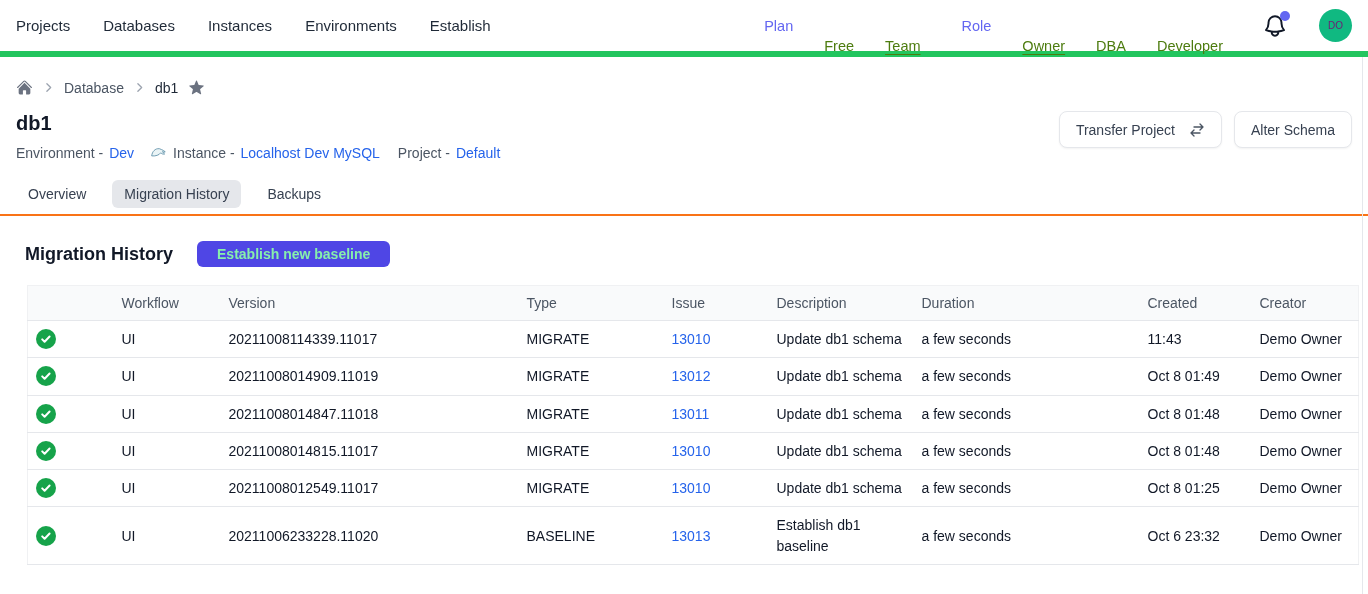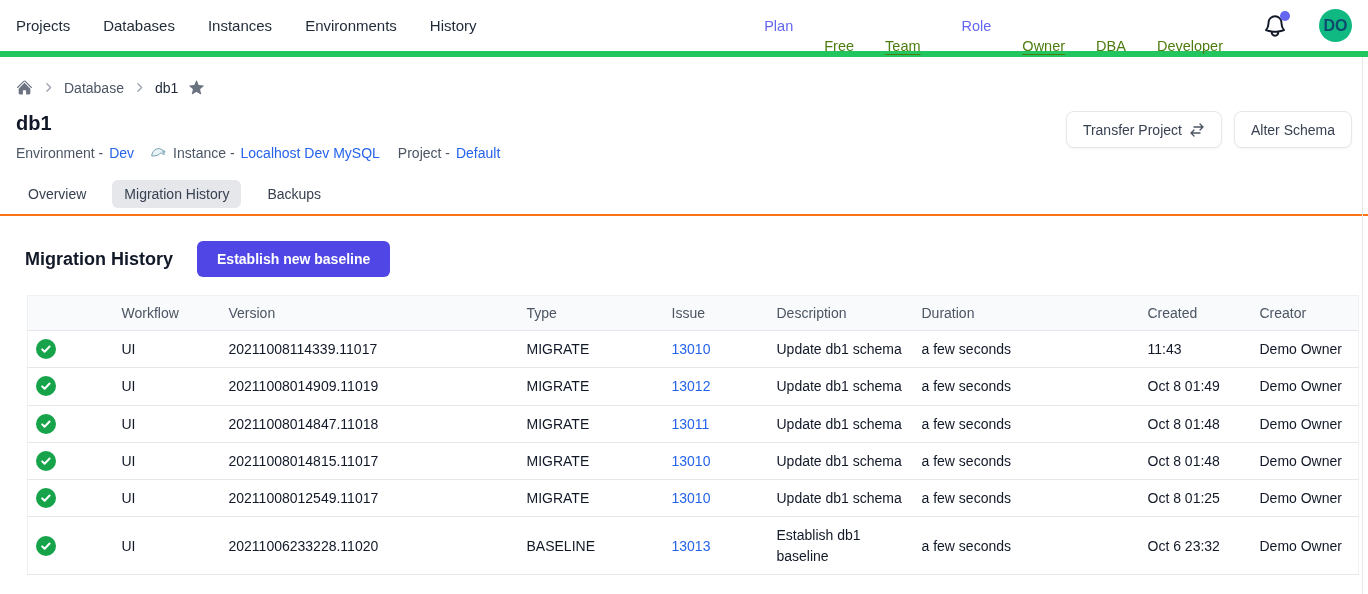--- a/index.html
+++ b/index.html
@@ -22,55 +22,55 @@
   .nav-right .selected { text-decoration: underline; text-underline-offset: 3px; }
   .nav-right .role-lbl { margin-left: 10px; }
   .bell-wrap { position: relative; margin-left: 8px; width: 26px; height: 26px; cursor: pointer; }
   .bell-wrap svg { width: 26px; height: 26px; }
   .bell-dot {
     position: absolute; top: -2px; right: -2px; width: 10px; height: 10px;
     border-radius: 50%; background: var(--notification-dot, #6366f1);
   }
   .avatar {
     width: 33px; height: 33px; border-radius: 50%; background: var(--avatar-bg, #10b981);
-    color: #0c4a6e; font-weight: 700; font-size: 16px;
+    color: #701a75; font-weight: 400; font-size: 10px;
     display: flex; align-items: center; justify-content: center; cursor: pointer;
   }
   
   .content { position: relative; height: 537px; }
   .content-right-border { position: absolute; top: 0; right: 5px; bottom: -20px; width: 1px; background: #e5e7eb; }
   .breadcrumb { display: flex; align-items: center; gap: 9px; padding: 21px 16px 0; color: #4b5563; }
   .breadcrumb .crumb { cursor: pointer; }
   .breadcrumb .current { color: #1f2937; }
   .crumb-sep svg { width: 13px; height: 13px; display: block; }
   .home-icon svg { width: 17px; height: 17px; display: block; }
   .star-icon svg { width: 19px; height: 19px; display: block; cursor: pointer; }
   .header-row { display: flex; justify-content: space-between; align-items: flex-start; padding: 0 16px; }
   .page-title { font-size: 20px; font-weight: 700; margin-top: 15px; color: #111827; }
   .info-row { display: flex; align-items: center; gap: 6px; margin-top: 9px; color: #4b5563; }
   .info-row a { color: var(--link, #2563eb); text-decoration: none; cursor: pointer; }
   .info-group { display: flex; align-items: center; gap: 6px; }
   .gap-l { margin-left: 12px; }
   .dolphin-icon svg { width: 17px; height: 17px; display: block; margin-left: 10px; }
   .header-buttons { display: flex; gap: 12px; margin-top: 14px; }
   .btn-outline {
-    display: flex; align-items: center; gap: 7px; height: 37px; padding: 0 16px;
+    display: flex; align-items: center; gap: 14px; height: 37px; padding: 0 16px;
     background: #fff; border: 1px solid #e5e7eb; border-radius: 8px;
     font-size: 14px; color: #374151; cursor: pointer;
     box-shadow: 0 1px 2px rgba(0,0,0,.05);
   }
   .btn-outline svg { width: 16px; height: 16px; }
   .tabs { display: flex; align-items: center; gap: 14px; margin-top: 19px; padding: 0 16px 6px; border-bottom: 2px solid #f97316; }
   .tab { padding: 6px 12px; border-radius: 6px; color: #374151; cursor: pointer; }
   .tab.active { background: #e5e7eb; }
   .section-row { display: flex; align-items: center; gap: 24px; margin: 25px 25px 0; }
   .section-title { font-size: 18px; font-weight: 600; color: #111827; }
   .btn-primary {
-    height: 36px; padding: 0 20px; border: none; border-radius: 6px;
-    background: var(--accent, #4f46e5); color: #ffffff; font-size: 14px; font-weight: 600;
+    height: 26px; padding: 0 20px; border: none; border-radius: 6px;
+    background: var(--accent, #4f46e5); color: #86efac; font-size: 14px; font-weight: 600;
     cursor: pointer; font-family: inherit; text-align: center;
   }
   
   table { width: 1332px; margin: 18px 27px 0; border-collapse: collapse; table-layout: fixed; }
   thead th {
     background: #f9fafb; text-align: left; font-weight: 500; color: #4b5563;
     padding: 9px 16px; border-top: 1px solid #f0f1f3; font-size: 14px;
   }
   th, td { border-bottom: 1px solid #e5e7eb; }
   table { border-left: 1px solid #f0f1f3; border-right: 1px solid #f0f1f3; }
@@ -83,21 +83,21 @@
 </style>
 </head>
 <body>
 
 <div class="topbar">
   <nav class="nav-left">
     <span>Projects</span>
     <span>Databases</span>
     <span>Instances</span>
     <span>Environments</span>
-    <span>History</span>
+    <span>Establish</span>
   </nav>
   <div class="nav-right">
     <span class="lbl">Plan</span>
     <span class="opt">Free</span>
     <span class="opt selected">Team</span>
     <span class="lbl role-lbl">Role</span>
     <span class="opt selected">Owner</span>
     <span class="opt">DBA</span>
     <span class="opt">Developer</span>
     <span class="bell-wrap">

